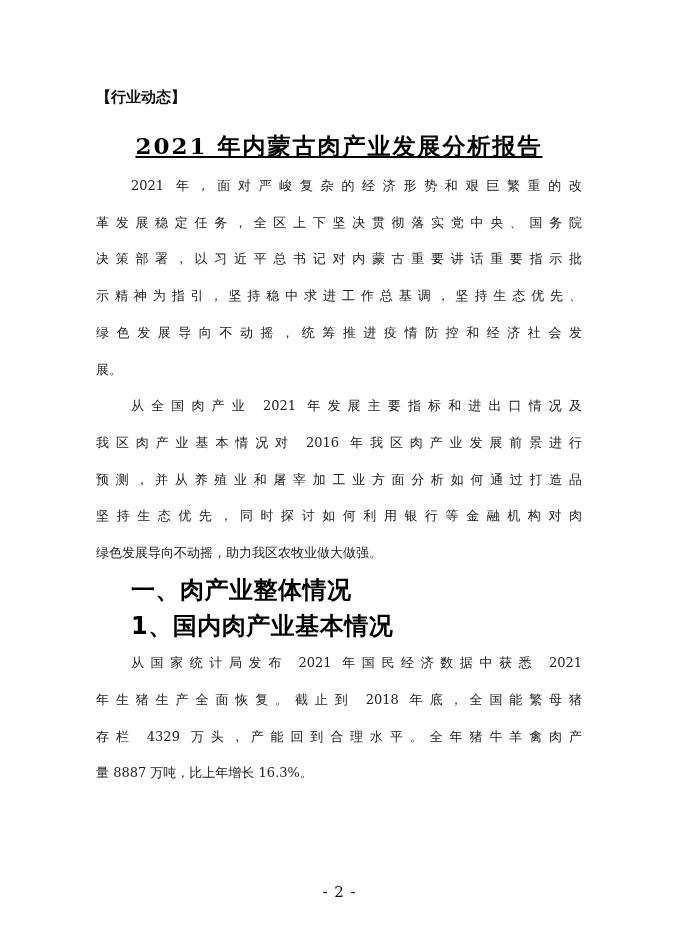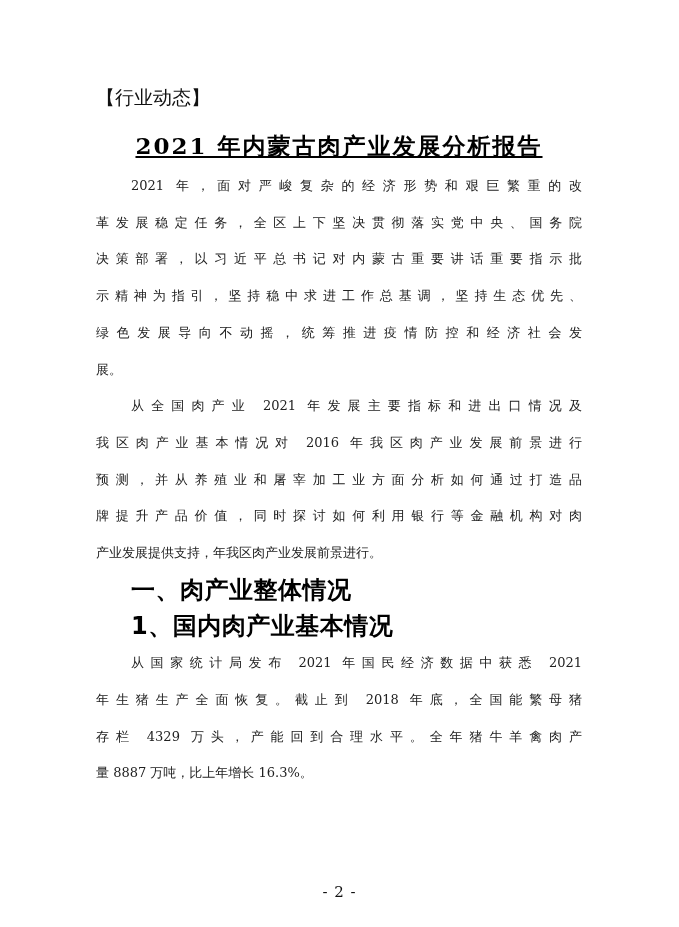--- a/index.html
+++ b/index.html
@@ -16,22 +16,22 @@
     font-family: "DejaVu Serif", "Liberation Serif", serif;
   }
   .content {
     position: absolute;
     left: 96px;
     top: 88px;
     width: 486px;
   }
   .section-tag {
     font-family: "DejaVu Sans", "Liberation Sans", sans-serif;
-    font-weight: normal;
-    font-size: 19px;
+    font-weight: bold;
+    font-size: 15px;
     line-height: 18px;
     color: #111111;
     text-align: left;
   }
   .doc-title {
     margin-top: 24px;
     font-family: "DejaVu Serif", "Liberation Serif", serif;
     font-weight: bold;
     font-size: 23px;
     line-height: 32px;
@@ -101,22 +101,22 @@
         <div class="line">决策部署，以习近平总书记对内蒙古重要讲话重要指示批</div>
         <div class="line">示精神为指引，坚持稳中求进工作总基调，坚持生态优先、</div>
         <div class="line">绿色发展导向不动摇，统筹推进疫情防控和经济社会发</div>
         <div class="line para-last">展。</div>
       </div>
 
       <div>
         <div class="line indent">从全国肉产业 2021 年发展主要指标和进出口情况及</div>
         <div class="line">我区肉产业基本情况对 2016 年我区肉产业发展前景进行</div>
         <div class="line">预测，并从养殖业和屠宰加工业方面分析如何通过打造品</div>
-        <div class="line">牌提升产品价值，同时探讨如何利用银行等金融机构对肉</div>
-        <div class="line para-last">产业发展提供支持，年我区肉产业发展前景进行。</div>
+        <div class="line">坚持生态优先，同时探讨如何利用银行等金融机构对肉</div>
+        <div class="line para-last">绿色发展导向不动摇，助力我区农牧业做大做强。</div>
       </div>
 
       <div class="line heading">一、肉产业整体情况</div>
 
       <div class="line heading">1、国内肉产业基本情况</div>
 
       <div>
         <div class="line indent">从国家统计局发布 2021 年国民经济数据中获悉 2021</div>
         <div class="line">年生猪生产全面恢复。截止到 2018 年底，全国能繁母猪</div>
         <div class="line">存栏 4329 万头，产能回到合理水平。全年猪牛羊禽肉产</div>

